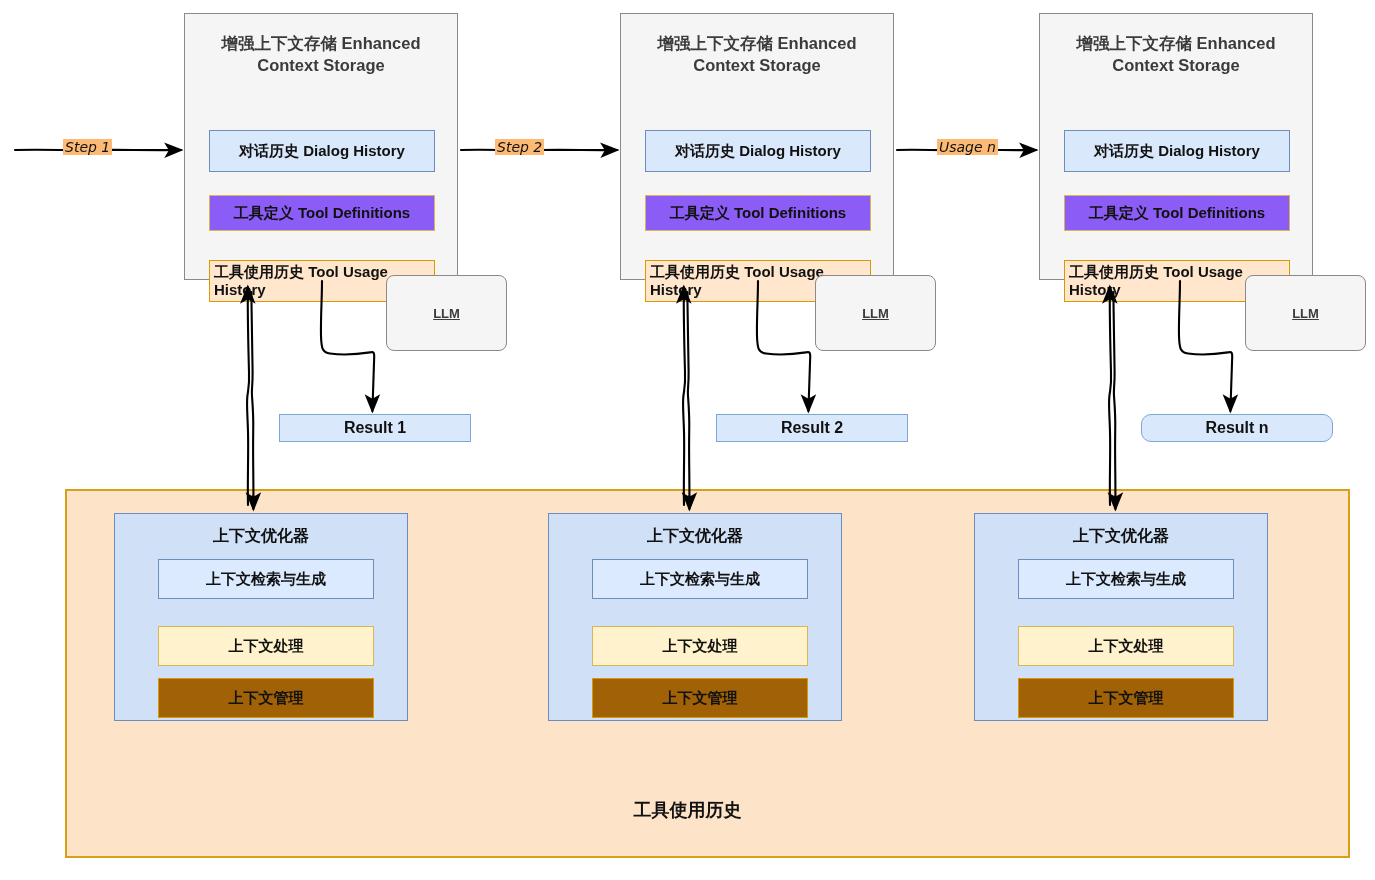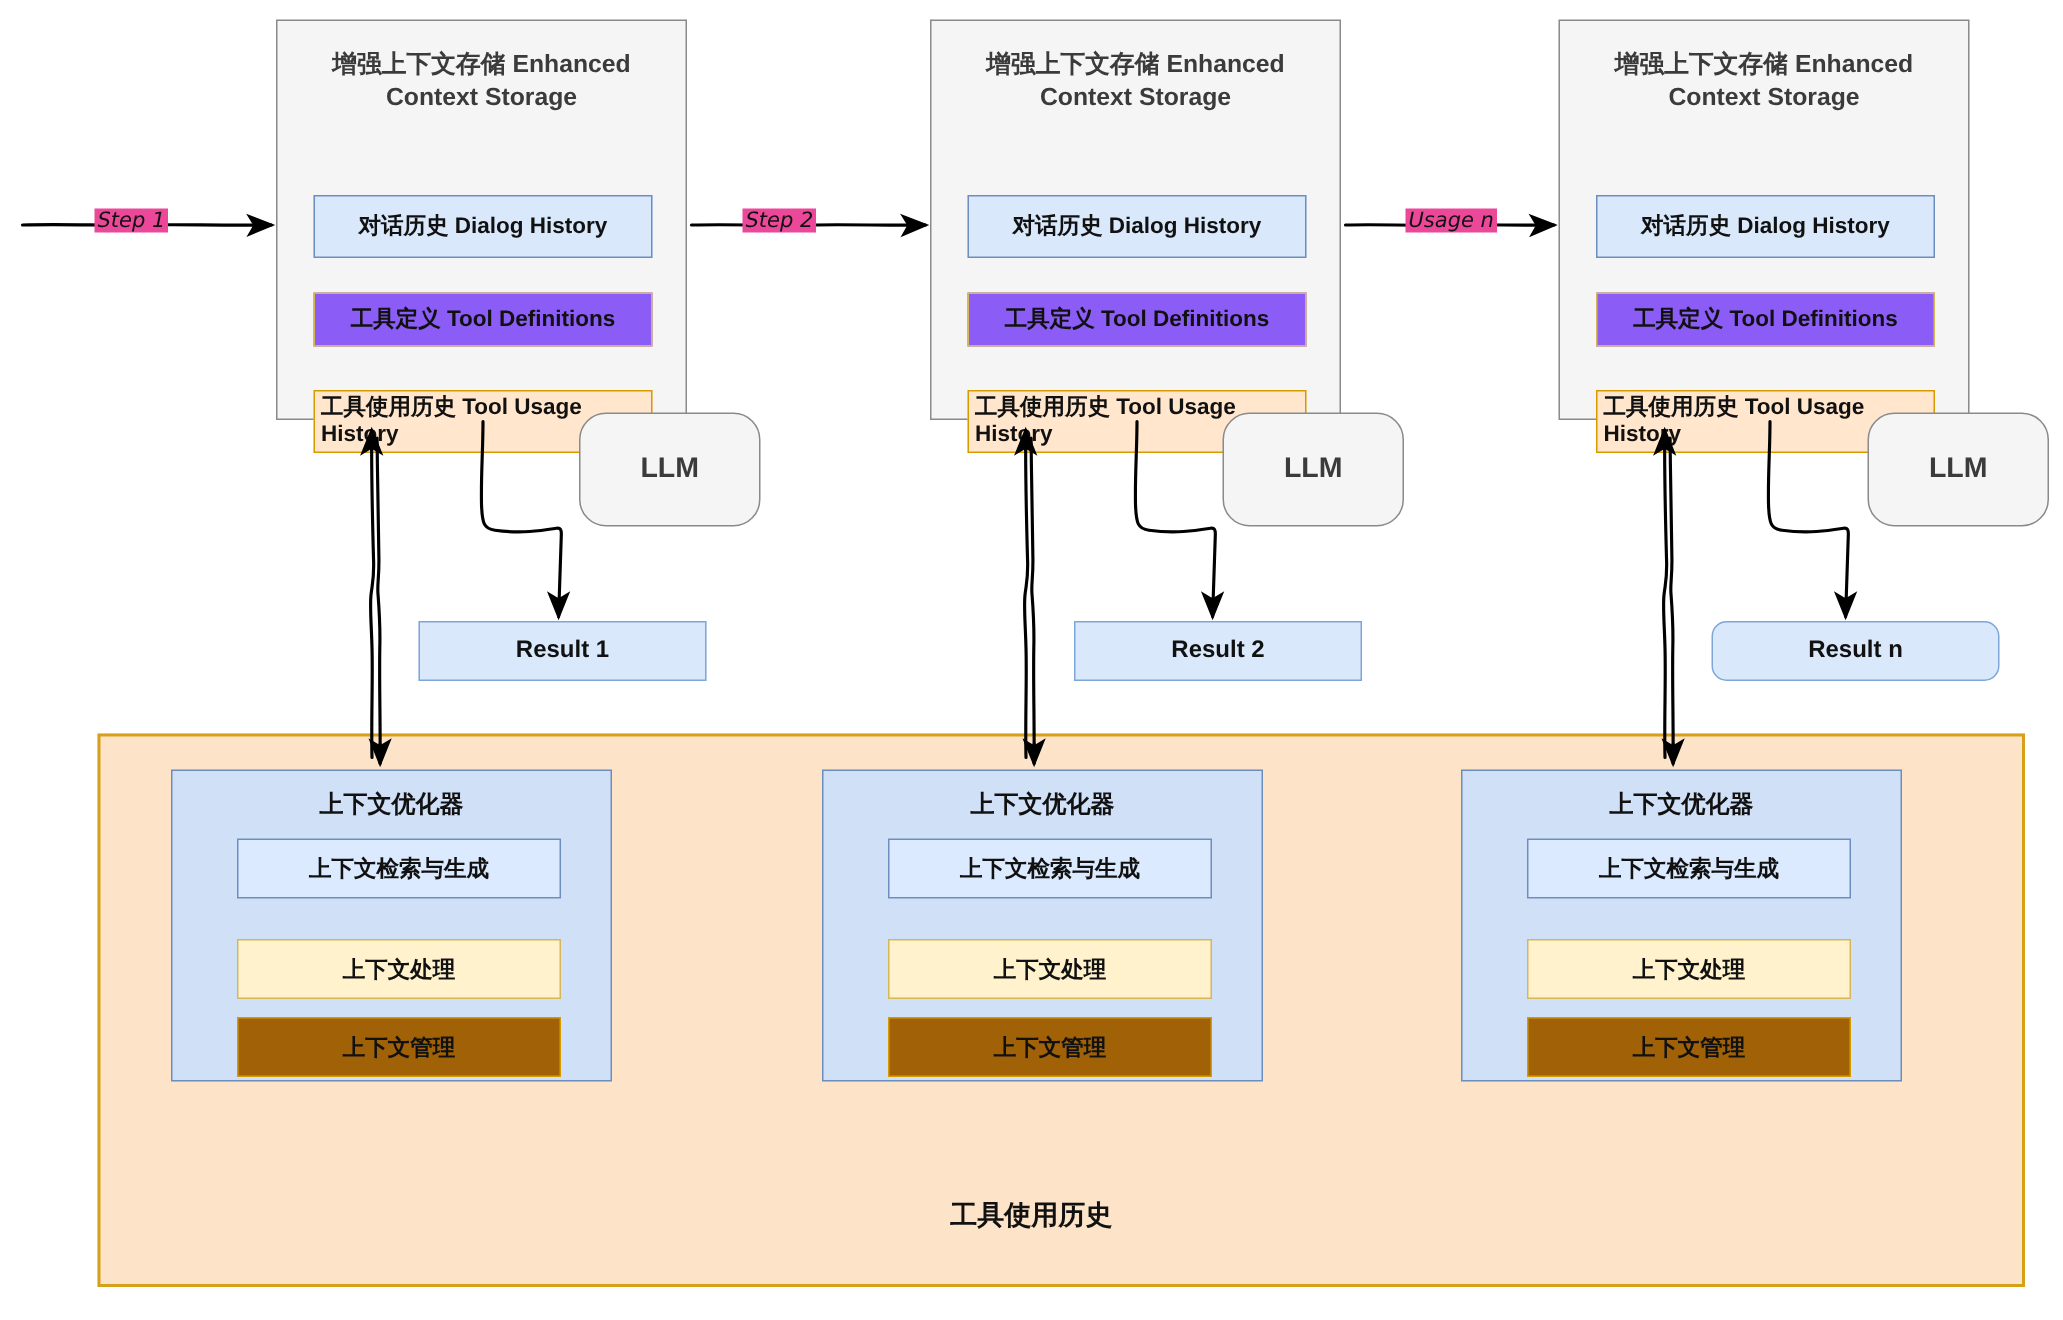--- a/index.html
+++ b/index.html
@@ -50,38 +50,39 @@
     margin-top:40px;
   }
   .slot-dialog{ top:76px; height:42px; background:#dae8fc; border:1px solid #6c8ebf;}
   .slot-tooldef{ top:141px; height:36px; background:#8b5cf6; border:1px solid #d6b656;}
   .slot-toolhist{ top:206px; height:42px; background:#ffe6cc; border:1px solid #d79b00;}
 
   
   .llm{
     background:#f5f5f5;
     border:1px solid #8a8a8a;
-    border-radius:18px;
+    border-radius:8px;
     width:121px;
     height:76px;
     top:275px;
     display:flex;
     align-items:center;
     justify-content:center;
-    font-size:19px;
+    font-size:13px;
     font-weight:bold;
     color:#3b3b3b;
+    text-decoration:underline;
   }
 
   
   .result{
     background:#dae8fc;
     border:1px solid #7ea6d8;
     width:192px;
-    height:40px;
+    height:28px;
     top:414px;
     display:flex;
     align-items:center;
     justify-content:center;
     font-size:16px;
     font-weight:bold;
     color:#111111;
   }
 
   
@@ -135,21 +136,21 @@
   .opt-manage{  top:164px; background:#a16207; border:1px solid #d79b00;}
 
   
   .step-label{
     position:absolute;
     font-family:"DejaVu Sans",sans-serif;
     font-size:14px;
     font-style:italic;
     color:#111111;
     white-space:nowrap;
-    background:#ec4899;
+    background:#fdba74;
     padding:0 2px;
     z-index:5;
   }
 
   svg.overlay{
     position:absolute;left:0;top:0;
     width:1375px;height:880px;
     pointer-events:none;
     z-index:3;
   }

